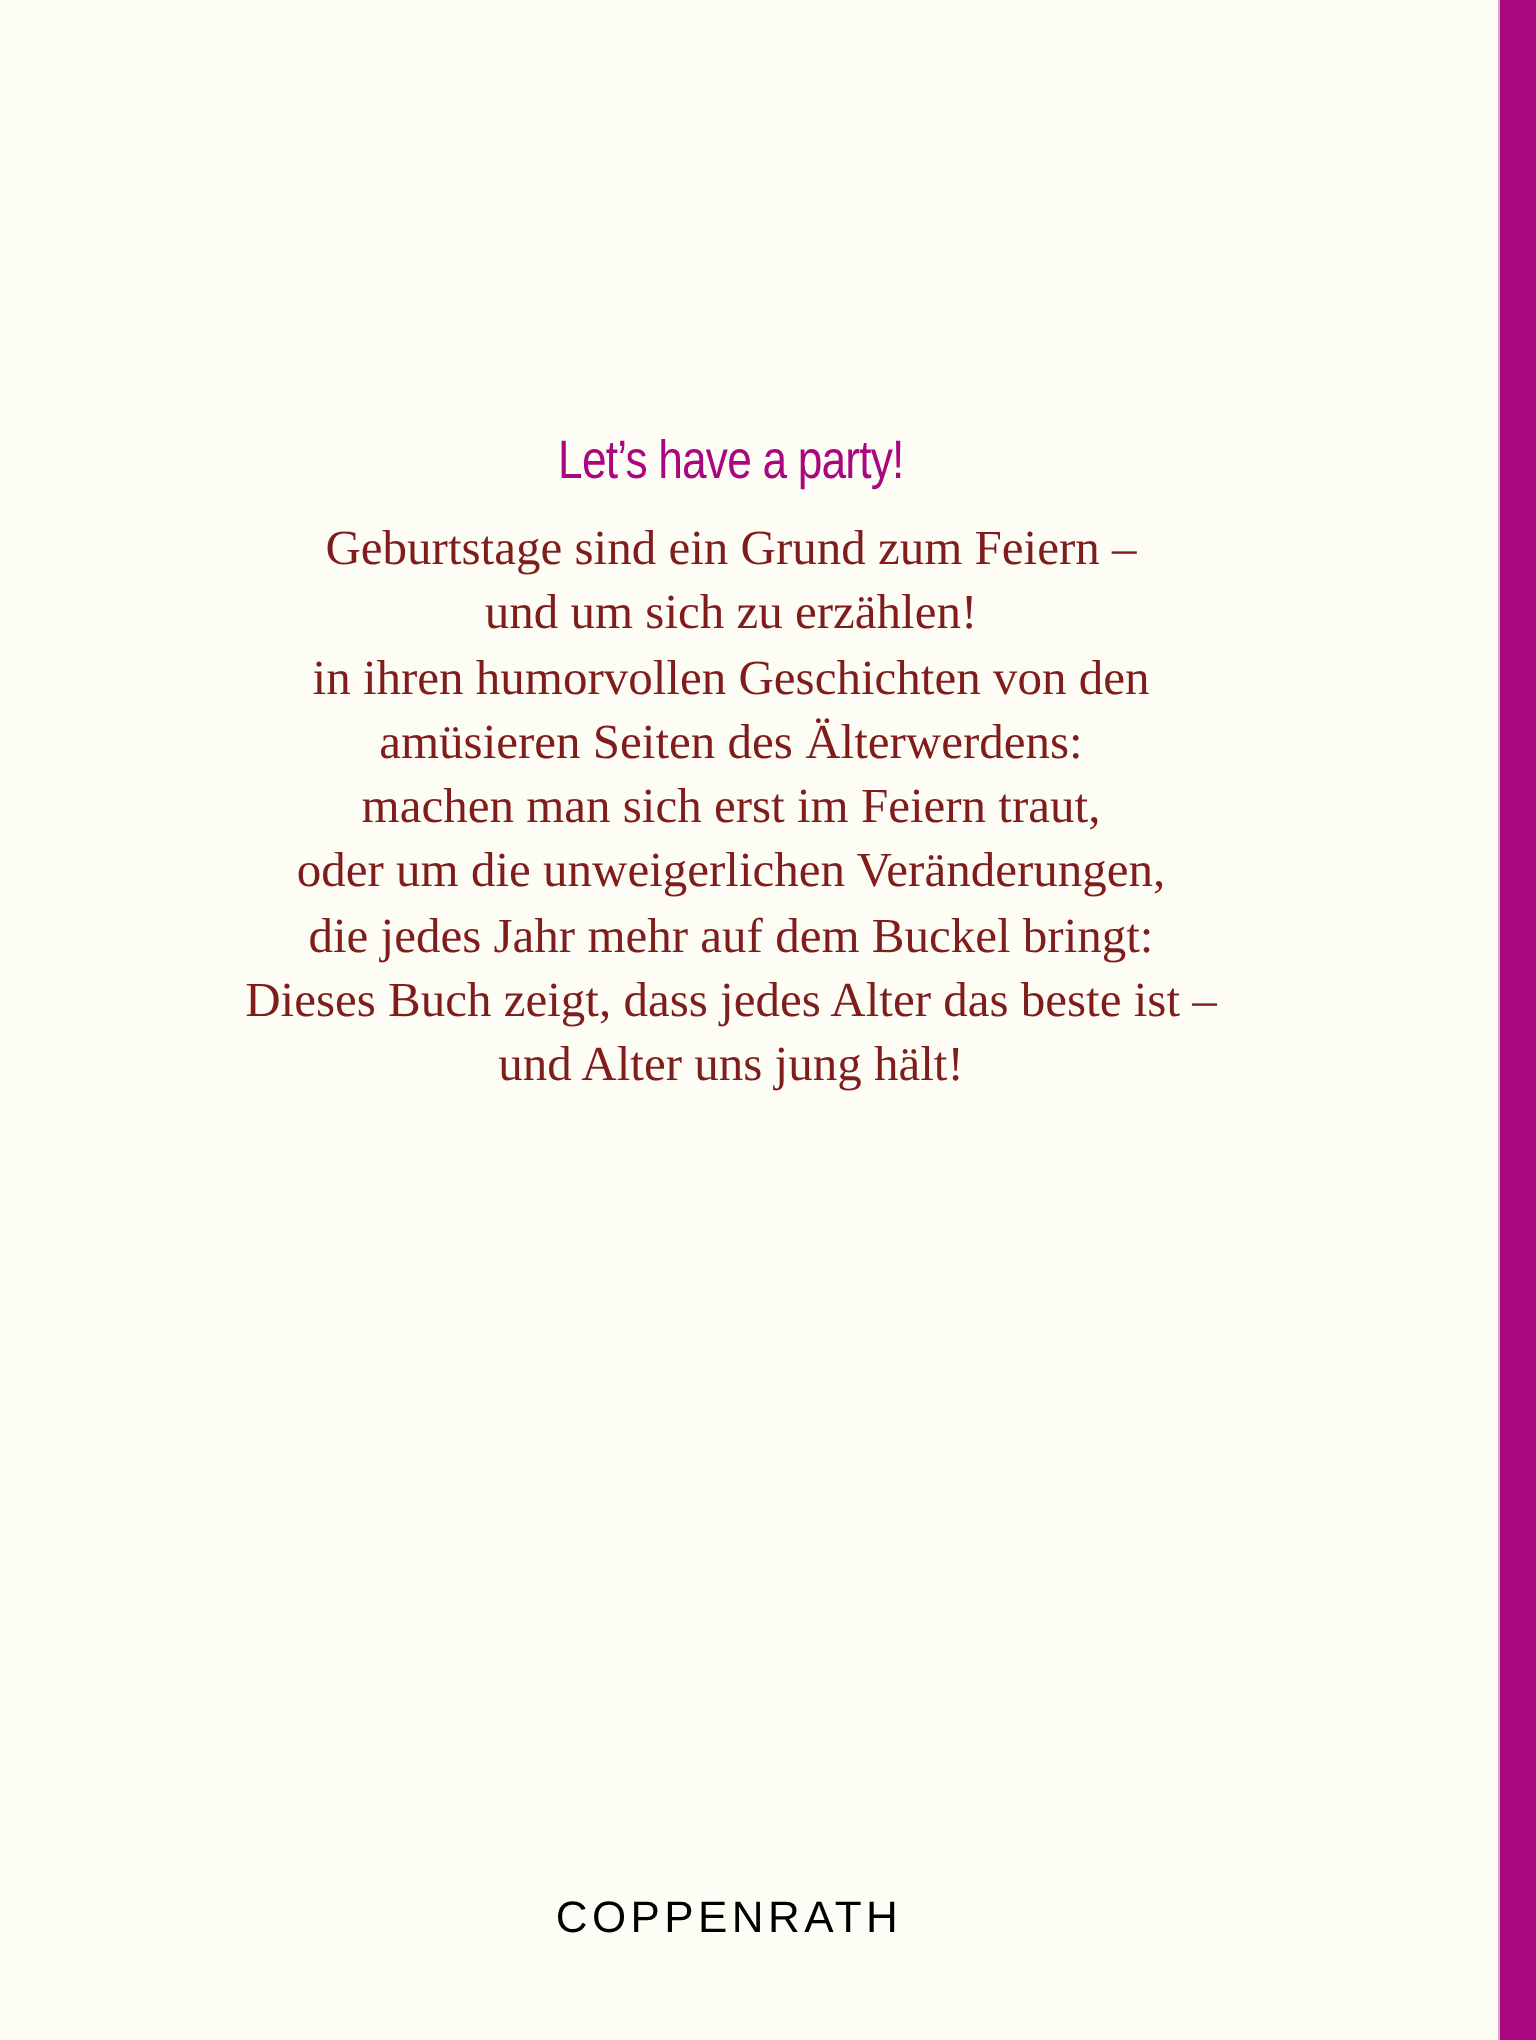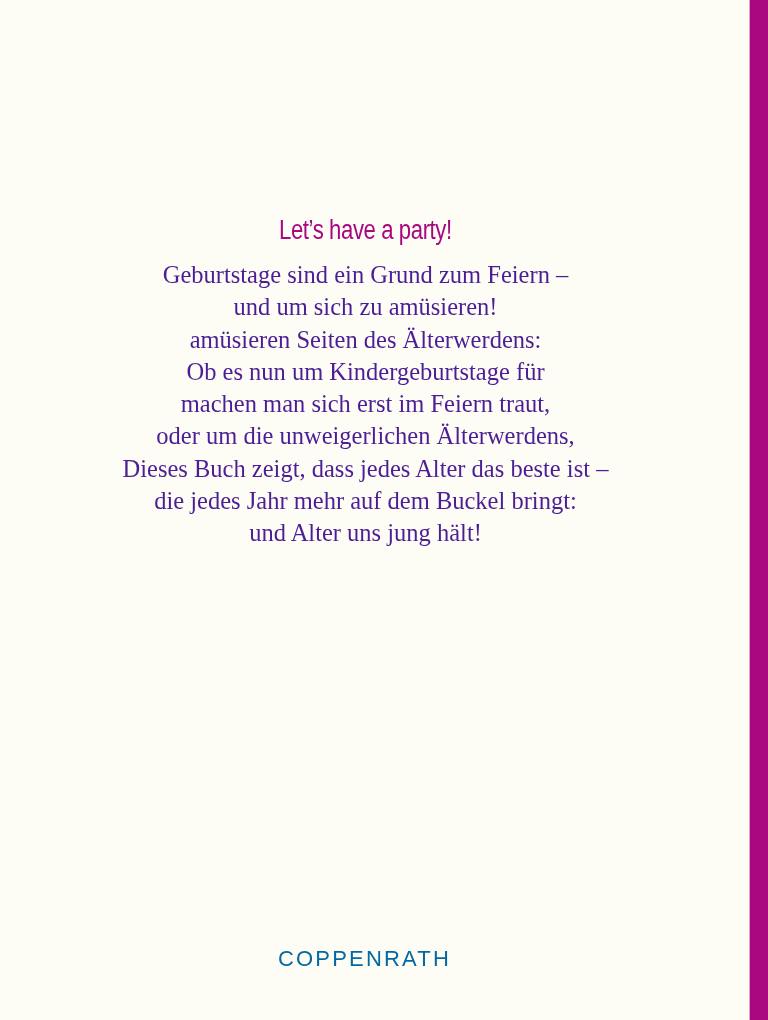--- a/index.html
+++ b/index.html
@@ -48,54 +48,54 @@
     }
     .blurb {
       position: absolute;
       left: 0;
       width: 731px;
       top: 247px;
       text-align: center;
       font-family: "Liberation Serif", serif;
       font-size: 24.5px;
       line-height: 32.3px;
-      color: #4c1d95;
+      color: #7f1d1d;
     }
     .blurb .line {
       display: block;
       white-space: nowrap;
     }
     .publisher {
       position: absolute;
       left: 0;
       width: 729px;
       top: 932px;
       text-align: center;
       font-family: "Liberation Sans", sans-serif;
       font-size: 22px;
       letter-spacing: 2.2px;
-      color: #0369a1;
+      color: #000000;
       font-weight: normal;
       line-height: 30px;
     }
   </style>
 </head>
 <body>
 
 <div class="page">
   <h1 class="title" style="margin:0;">Let’s have a party!</h1>
 
   <div class="blurb">
     <span class="line">Geburtstage sind ein Grund zum Feiern –</span>
-    <span class="line">und um sich zu amüsieren!</span>
+    <span class="line">und um sich zu erzählen!</span>
+    <span class="line">in ihren humorvollen Geschichten von den</span>
     <span class="line">amüsieren Seiten des Älterwerdens:</span>
-    <span class="line">Ob es nun um Kindergeburtstage für</span>
     <span class="line">machen man sich erst im Feiern traut,</span>
-    <span class="line">oder um die unweigerlichen Älterwerdens,</span>
+    <span class="line">oder um die unweigerlichen Veränderungen,</span>
+    <span class="line">die jedes Jahr mehr auf dem Buckel bringt:</span>
     <span class="line">Dieses Buch zeigt, dass jedes Alter das beste ist –</span>
-    <span class="line">die jedes Jahr mehr auf dem Buckel bringt:</span>
     <span class="line">und Alter uns jung hält!</span>
   </div>
 
   <div class="publisher">COPPENRATH</div>
 </div>
 
 <div class="spine-stripe"></div>
 
 </body></html>

